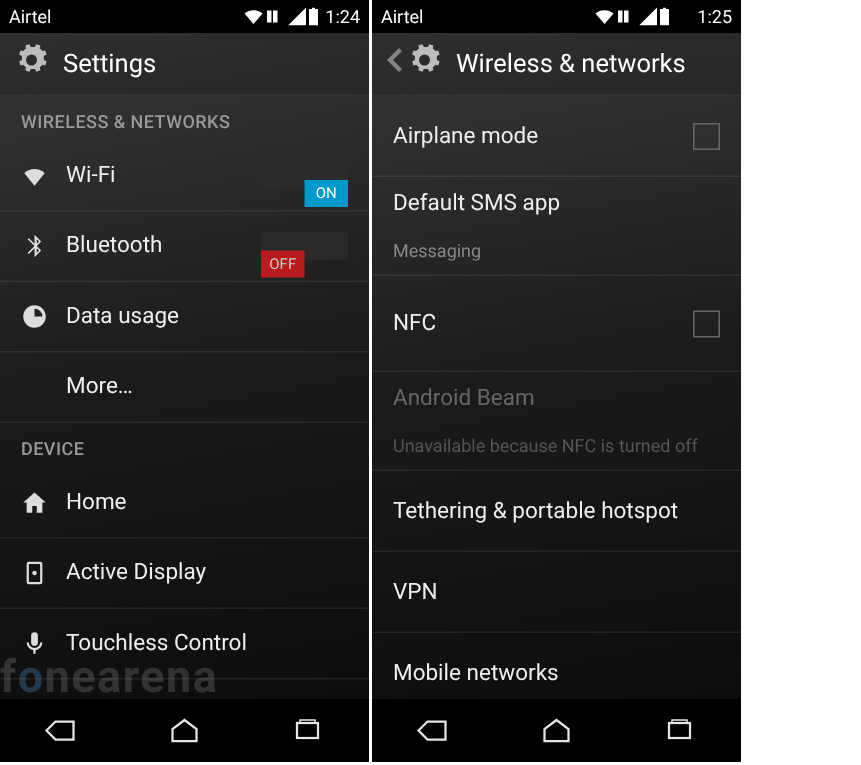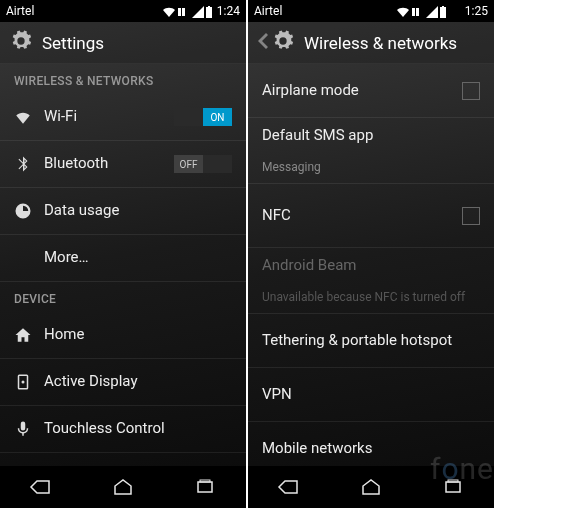--- a/index.html
+++ b/index.html
@@ -1,44 +1,44 @@
 <!DOCTYPE html>
 <html><head>
 <meta charset="utf-8">
 <style>
 *{margin:0;padding:0;box-sizing:border-box;font-family:Roboto,Arial,sans-serif}
 body{background:#fff;width:574px;height:510px;position:relative}
 .phones{display:flex;gap:2px}
 .phone{width:246px;height:508px;background:linear-gradient(170deg,#3a3a3a 0%,#1a1a1a 50%,#0a0a0a 100%);display:flex;flex-direction:column;overflow:hidden}
 .status{height:22px;background:#000;display:flex;align-items:center;padding:0 6px;color:#fff;font-size:12px}
 .status .carrier{flex:1}
-.status .icons{display:flex;align-items:flex-end;gap:1px}
+.status .icons{display:flex;align-items:center;gap:1px}
 .status svg{display:block}
 .header{height:42px;display:flex;align-items:center;padding:0 10px;color:#fff;font-size:17px;background:rgba(0,0,0,.15);border-bottom:1px solid rgba(255,255,255,.05)}
 .header .gear{margin-right:10px}
 .header .back{margin-right:4px;opacity:.7}
 .content{flex:1;overflow:hidden}
 .cat{color:#999;font-size:12px;font-weight:500;padding:10px 14px 6px;letter-spacing:.3px}
 .row{display:flex;align-items:center;min-height:47px;padding:8px 14px 8px 14px;border-bottom:1px solid rgba(255,255,255,.08);color:#eee;font-size:15px}
 .row.tall{min-height:54px}
 .row .icon{width:30px;display:flex;justify-content:flex-start}
 .row .body{flex:1}
 .row .title{color:#eee;font-size:15px;line-height:1.3}
 .row .sub{color:#888;font-size:12px;line-height:1.3;margin-top:14px}
 .row.disabled .title{color:#666}
 .row.disabled .sub{color:#555}
 .row .ctrl{width:64px;display:flex;justify-content:flex-end}
 .toggle{width:58px;height:18px;background:#2a2a2a;position:relative;font-size:10px;color:#ccc;display:flex;align-items:center}
-.toggle .knob{position:absolute;top:0;height:18px;width:29px;display:flex;align-items:center;justify-content:center;font-size:10px}
+.toggle .knob{position:absolute;top:12px;height:18px;width:29px;display:flex;align-items:center;justify-content:center;font-size:10px}
 .toggle.on .knob{right:0;background:#0099cc;color:#fff}
-.toggle.off .knob{left:0;background:#404040;color:#ccc}
+.toggle.off .knob{left:0;background:#b91c1c;color:#ccc}
 .checkbox{width:18px;height:18px;border:1px solid #666;background:rgba(255,255,255,.02)}
 .nav{height:42px;background:#000;display:flex;align-items:center;justify-content:space-around}
 .nav svg{display:block;opacity:.9}
-.watermark{position:absolute;bottom:24px;left:0;right:0;text-align:right;font-size:30px;font-weight:400;color:rgba(255,255,255,.15);letter-spacing:1px;pointer-events:none}
+.watermark{position:absolute;bottom:41px;left:0;right:0;text-align:left;font-size:30px;font-weight:700;color:rgba(255,255,255,.15);letter-spacing:1px;pointer-events:none}
 .watermark .o{color:rgba(100,180,255,.25)}
 </style>
 </head>
 <body>
 
 <div class="phones">
 
 <div class="phone">
   <div class="status">
     <span class="carrier">Airtel</span>

